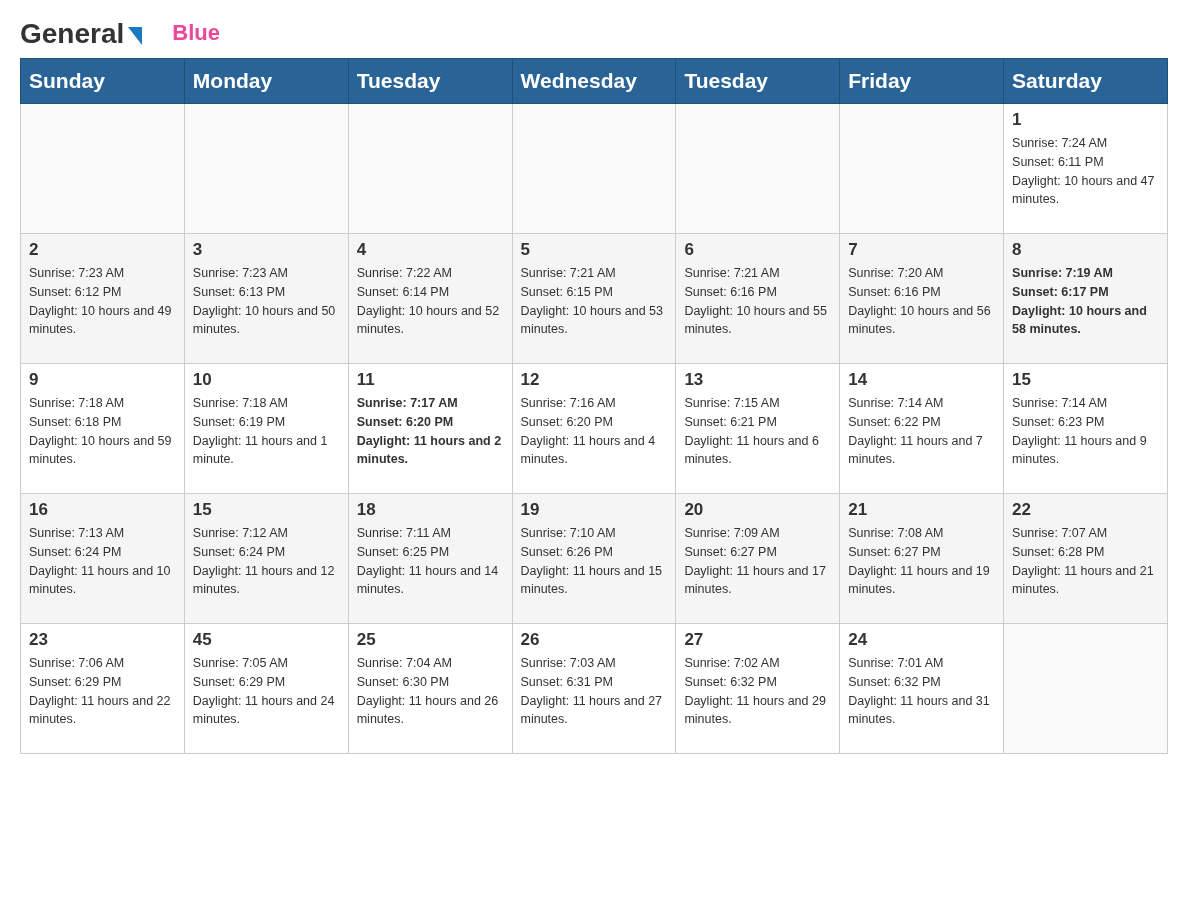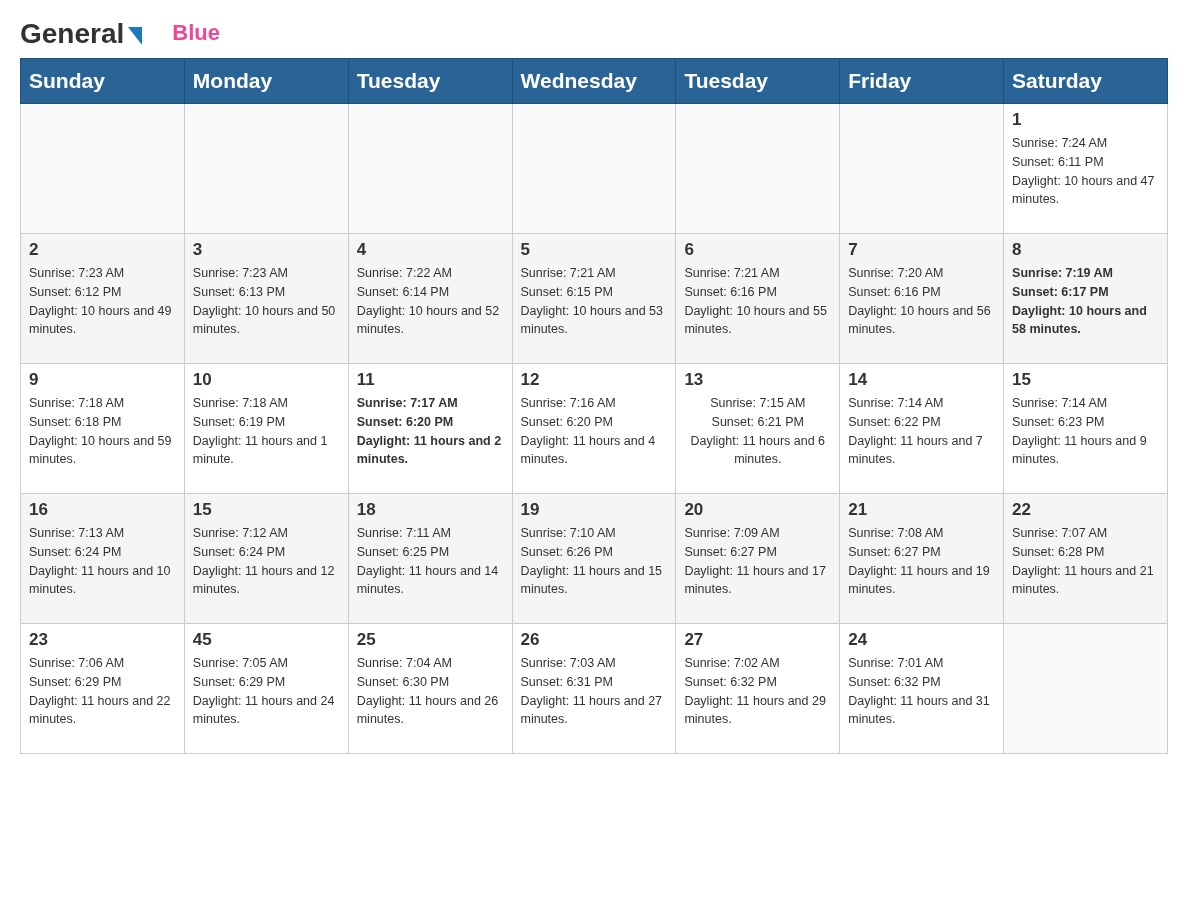--- a/index.html
+++ b/index.html
@@ -205,21 +205,21 @@
 Daylight: 11 hours and 2 minutes.</div>
         </td>
         <td>
           <span class="day-number">12</span>
           <div class="day-info" style="white-space: pre-line;">Sunrise: 7:16 AM
 Sunset: 6:20 PM
 Daylight: 11 hours and 4 minutes.</div>
         </td>
         <td>
           <span class="day-number">13</span>
-          <div class="day-info" style="white-space: pre-line; text-align: center;">Sunrise: 7:15 AM
+          <div class="day-info" style="white-space: pre-line;">Sunrise: 7:15 AM
 Sunset: 6:21 PM
 Daylight: 11 hours and 6 minutes.</div>
         </td>
         <td>
           <span class="day-number">14</span>
           <div class="day-info" style="white-space: pre-line;">Sunrise: 7:14 AM
 Sunset: 6:22 PM
 Daylight: 11 hours and 7 minutes.</div>
         </td>
         <td>

